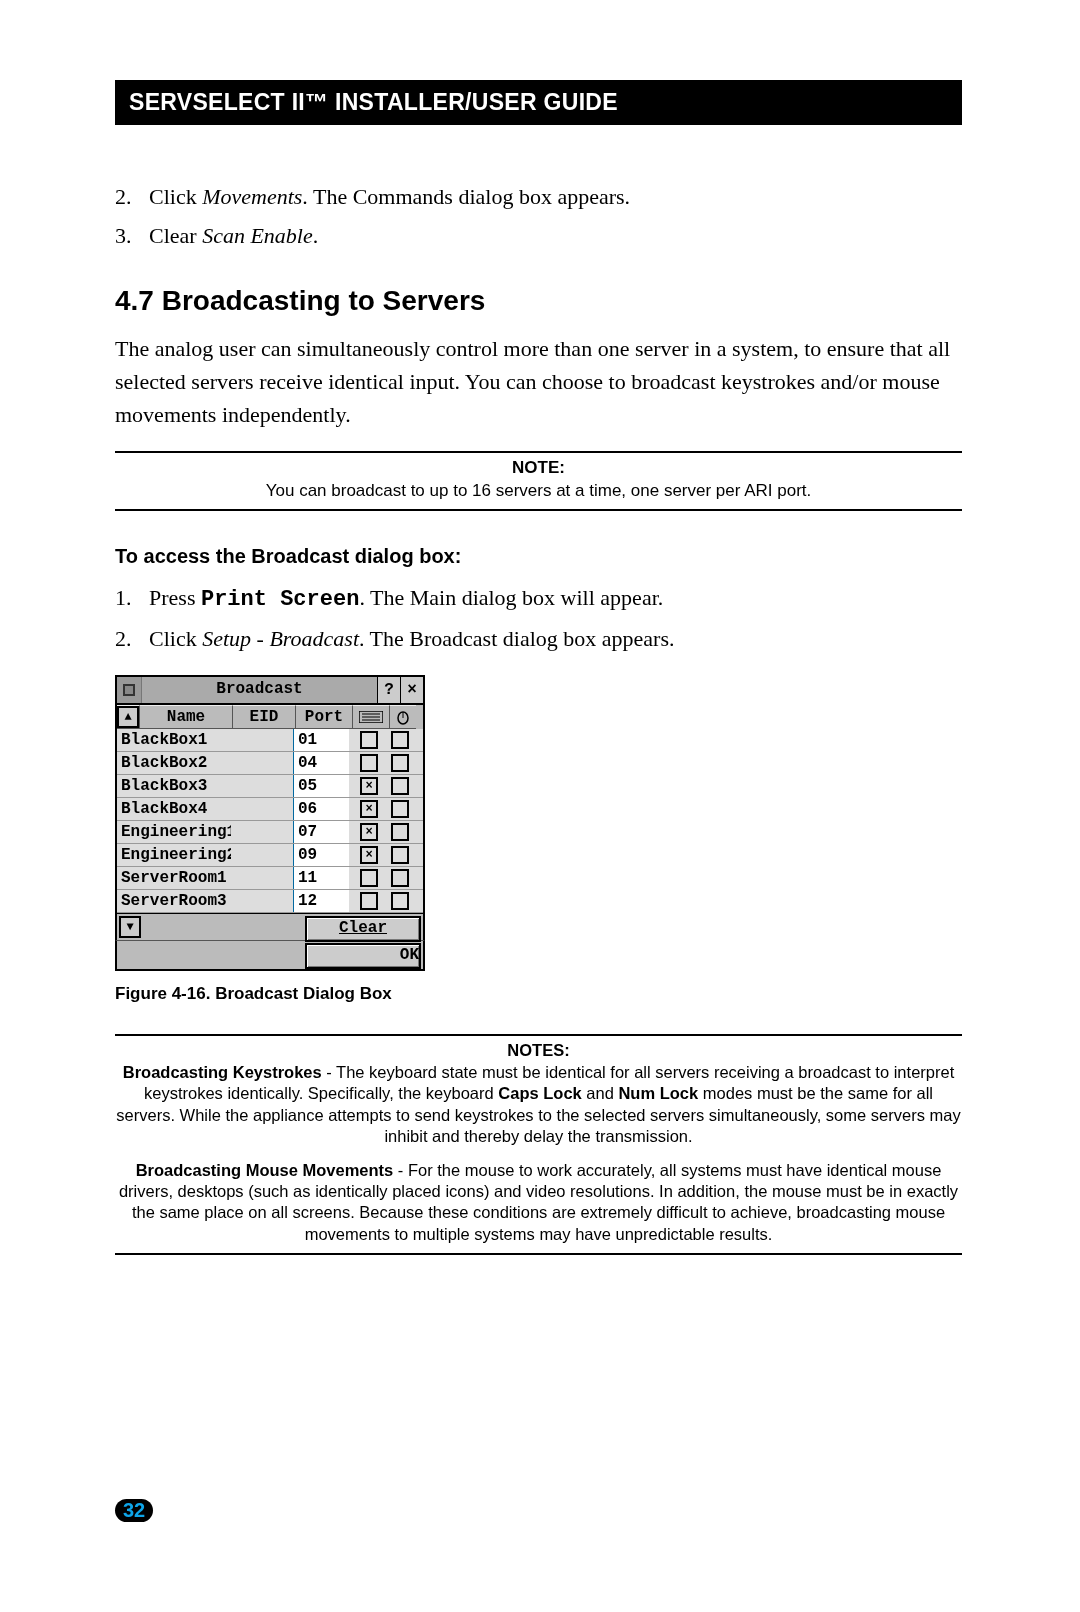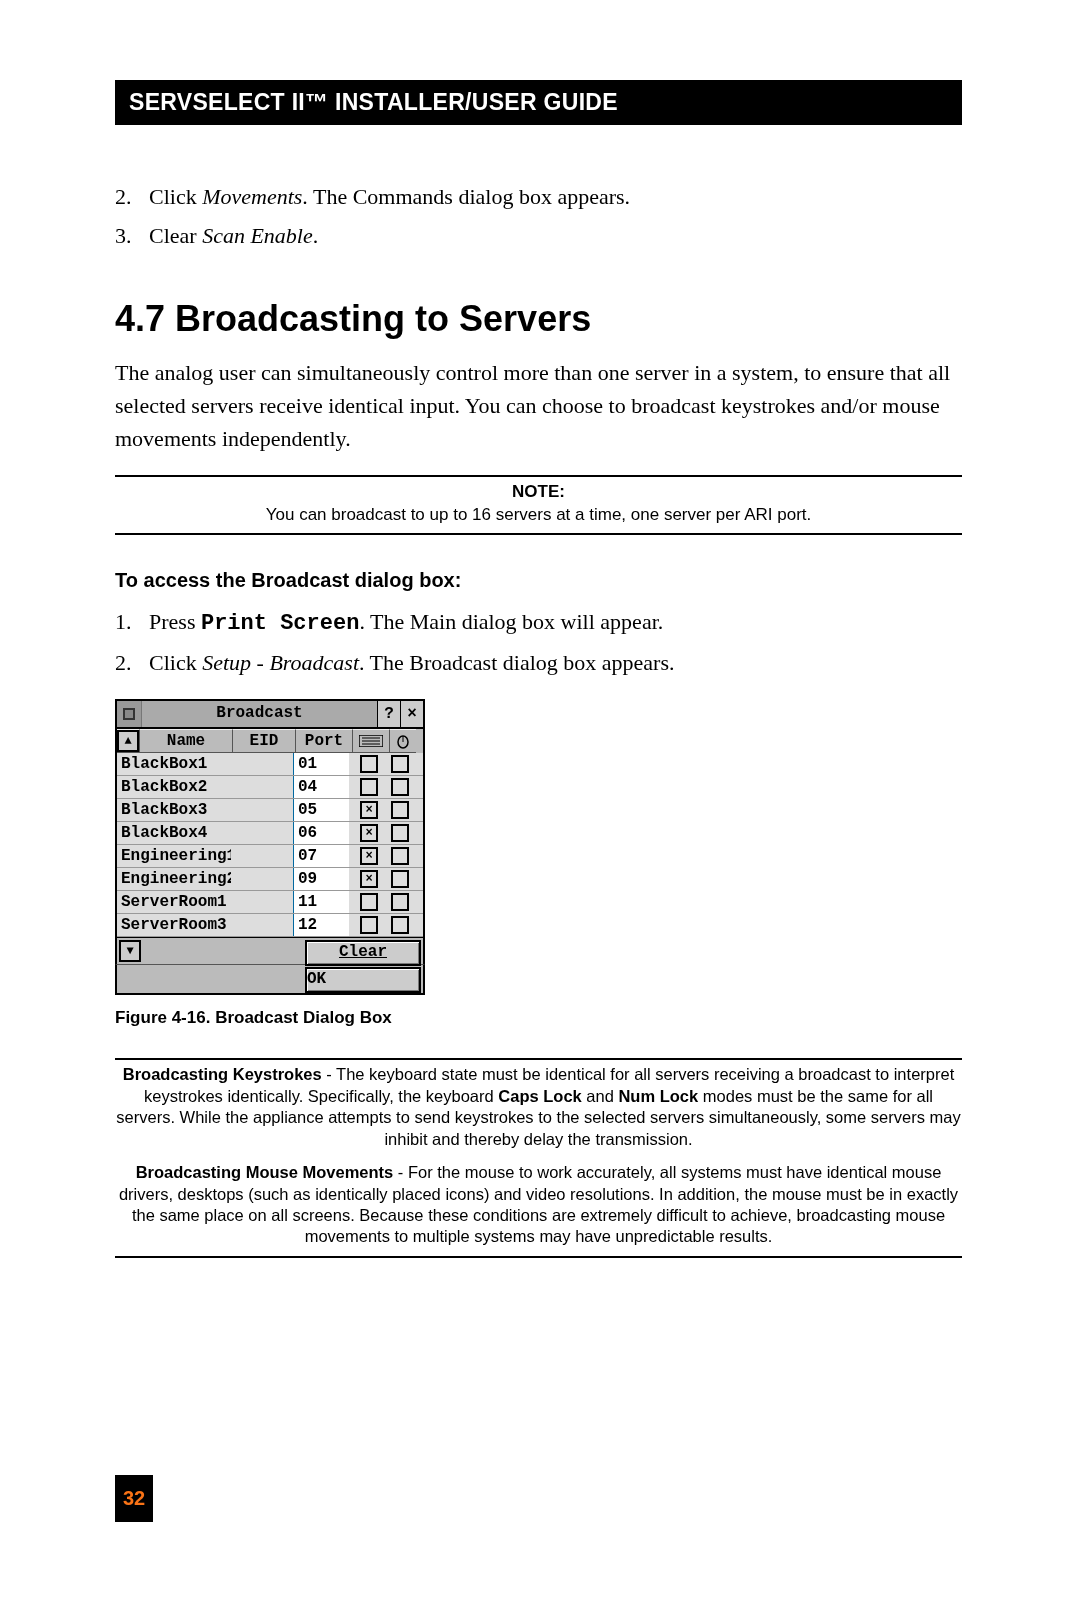--- a/index.html
+++ b/index.html
@@ -37,22 +37,22 @@
   .ol-num {
     width: 34px;
     flex: 0 0 34px;
   }
   .ol-text { flex: 1; }
   .italic { font-style: italic; }
   .bold { font-weight: bold; }
   .section-heading {
     font-family: Arial, Helvetica, sans-serif;
     font-weight: bold;
-    font-size: 36px;
-    margin-top: 40px;
+    font-size: 28px;
+    margin-top: 28px;
     margin-bottom: 10px;
   }
   .para { margin-bottom: 6px; }
   .note-block {
     border-top: 2px solid #000;
     border-bottom: 2px solid #000;
     margin-top: 20px;
     padding: 4px 0 6px 0;
     font-family: Arial, Helvetica, sans-serif;
     font-size: 17px;
@@ -85,25 +85,26 @@
     text-align: center;
     line-height: 1.3;
   }
   .notes-para { margin-bottom: 12px; }
   .notes-para:last-child { margin-bottom: 0; }
   .page-number {
     position: absolute;
     left: 115px;
     bottom: 90px;
     background: #000;
-    color: #f97316;
+    color: #0ea5e9;
     font-family: Arial, Helvetica, sans-serif;
     font-weight: bold;
     font-size: 20px;
-    padding: 12px 8px;
+    padding: 0 8px;
+    border-radius: 13px;
   }
 
   
   .dialog {
     width: 310px;
     margin-top: 20px;
     font-family: "Courier New", monospace;
     font-size: 16px;
     color: #000000;
   }
@@ -199,21 +200,21 @@
   }
   .dlg-btn {
     background:#ccc;
     border:2px solid #000;
     box-shadow: inset 1px 1px 0 #fff, inset -1px -1px 0 #777;
     font-weight:bold;
     font-family:"Courier New",monospace;
     margin:2px;
   }
   .btn-clear { width:112px; height:22px; text-align:center; line-height:20px; text-decoration:underline;}
-  .btn-ok { width:112px; height:22px; text-align:left; line-height:20px; font-weight:bold;}
+  .btn-ok { width:112px; height:22px; text-align:right; line-height:20px; font-weight:bold;}
   .kb-icon svg, .ms-icon svg { display:block; }
 </style>
 </head>
 <body>
 
 <div class="page">
 
   <div class="header-bar">SERVSELECT II™ INSTALLER/USER GUIDE</div>
 
   <div class="body-content">
@@ -387,20 +388,21 @@
       </div>
       <div class="dlg-footer2">
         <div class="f-spacer"></div>
         <div class="dlg-btn btn-ok">OK</div>
       </div>
     </div>
 
     <div class="figure-caption">Figure 4-16. Broadcast Dialog Box</div>
 
     <div class="notes-block">
+      <div class="note-title">NOTES:</div>
       <div class="notes-para">
         <span class="bold">Broadcasting Keystrokes</span><span> - The keyboard state must be identical for all servers receiving a broadcast to interpret keystrokes identically. Specifically, the keyboard </span><span class="bold">Caps Lock</span><span> and </span><span class="bold">Num Lock</span><span> modes must be the same for all servers. While the appliance attempts to send keystrokes to the selected servers simultaneously, some servers may inhibit and thereby delay the transmission.</span>
       </div>
       <div class="notes-para">
         <span class="bold">Broadcasting Mouse Movements</span><span> - For the mouse to work accurately, all systems must have identical mouse drivers, desktops (such as identically placed icons) and video resolutions. In addition, the mouse must be in exactly the same place on all screens. Because these conditions are extremely difficult to achieve, broadcasting mouse movements to multiple systems may have unpredictable results.</span>
       </div>
     </div>
 
   </div>
 

